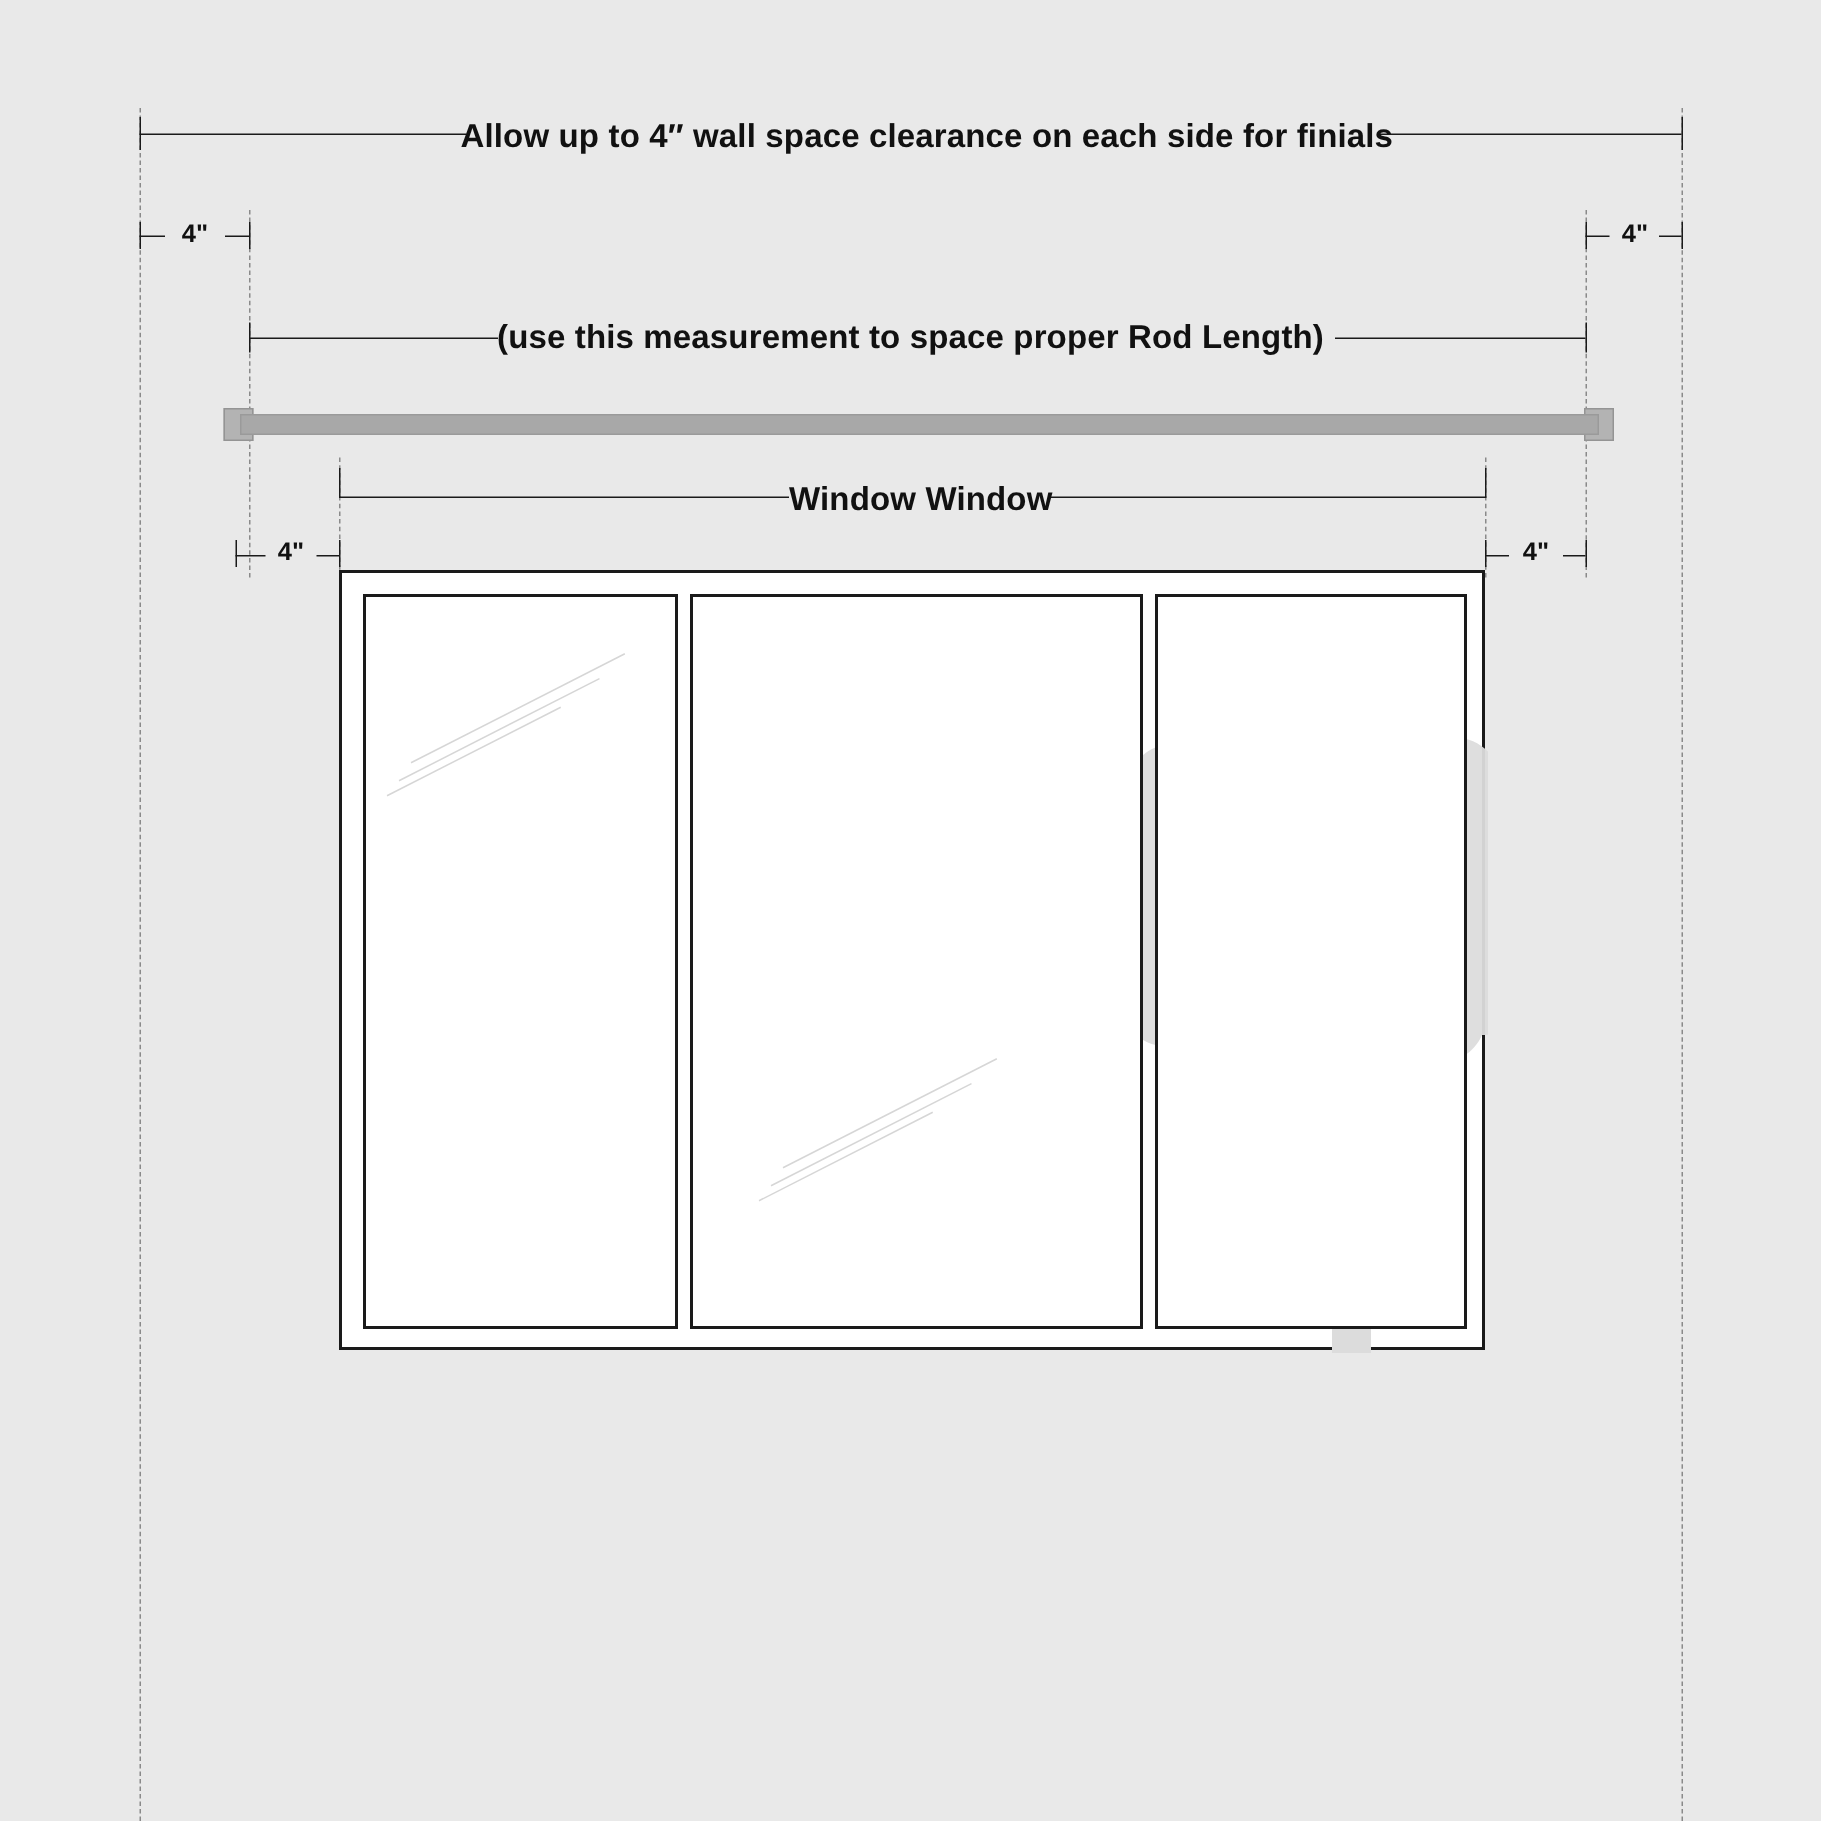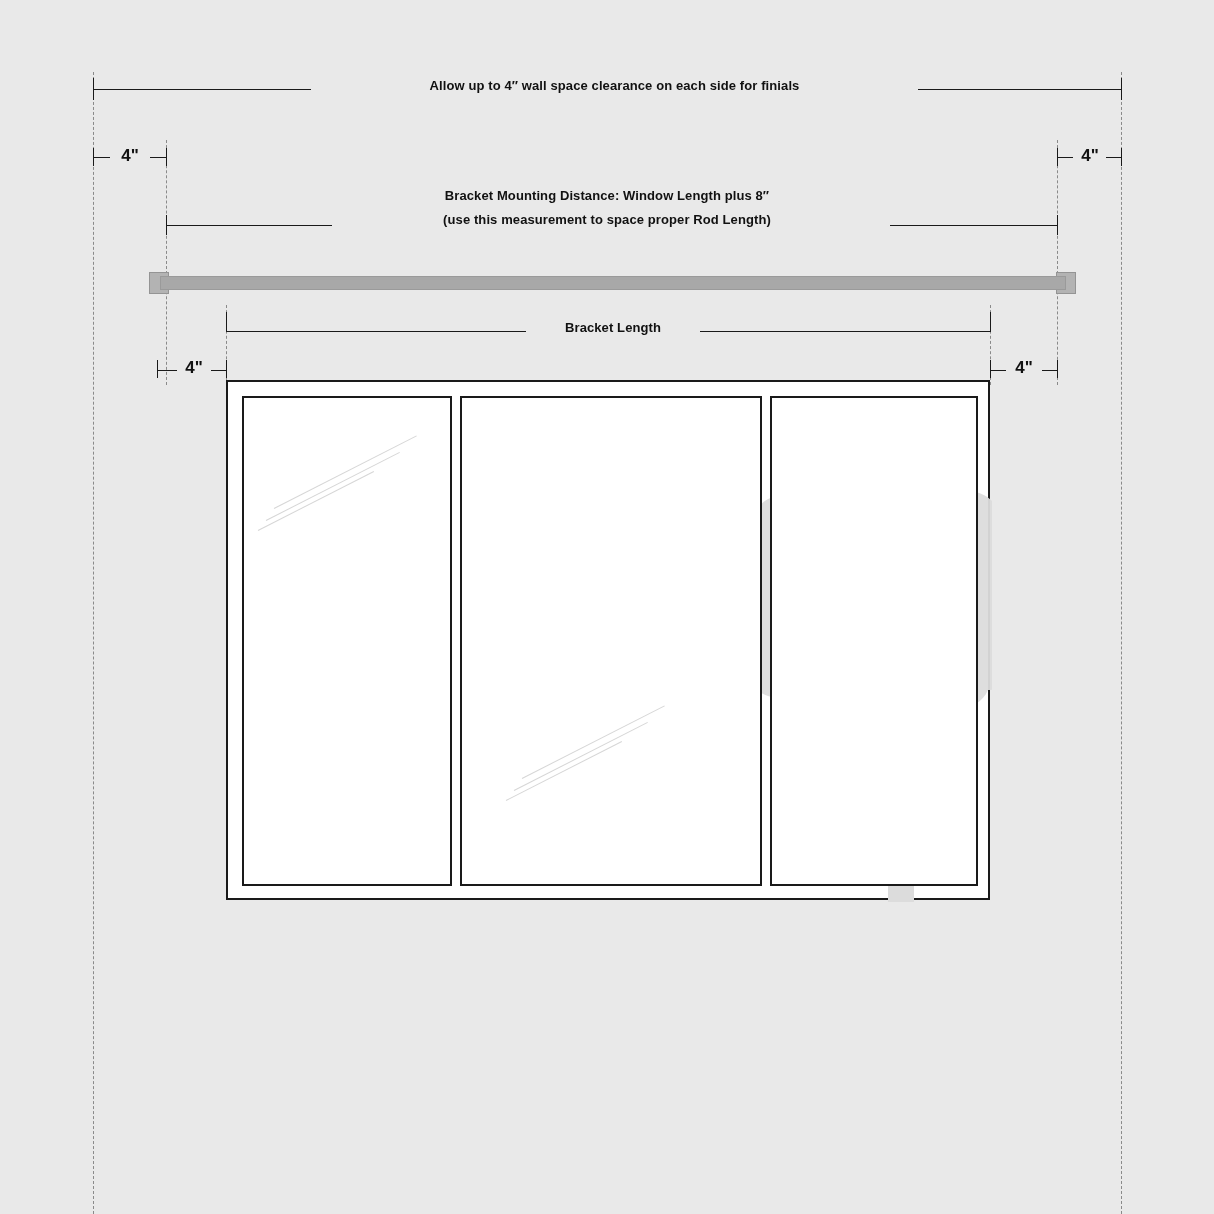--- a/index.html
+++ b/index.html
@@ -33,21 +33,21 @@
     width: 0;
     border-left: 1px solid #1a1a1a;
   }
   .label {
     position: absolute;
     color: #111111;
     font-weight: bold;
     white-space: nowrap;
   }
   .label.big {
-    font-size: 13px;
+    font-size: 22px;
     letter-spacing: .1px;
   }
   .label.mid {
     font-size: 17px;
   }
   .center {
     text-align: center;
   }
   
   #rod {
@@ -114,32 +114,31 @@
   <div class="tick" style="left:1057px; top:148px; height:18px;"></div>
   <div class="tick" style="left:1121px; top:148px; height:18px;"></div>
   <div class="hline" style="left:1057px; top:157px; width:16px;"></div>
   <div class="hline" style="left:1106px; top:157px; width:15px;"></div>
   <div class="label mid center" style="left:1071px; top:146px; width:38px;">4"</div>
 
   <div class="tick" style="left:166px; top:215px; height:20px;"></div>
   <div class="tick" style="left:1057px; top:215px; height:20px;"></div>
   <div class="hline" style="left:166px; top:225px; width:166px;"></div>
   <div class="hline" style="left:890px; top:225px; width:167px;"></div>
-  <div class="label big center" style="left:327px; top:188px; width:560px;">Bracket Mounting Distance: Window Length plus 8″</div>
   <div class="label big center" style="left:327px; top:212px; width:560px;">(use this measurement to space proper Rod Length)</div>
 
   <div class="rod-cap" style="left:149px; top:272px; width:18px; height:20px;"></div>
   <div class="rod-cap" style="left:1056px; top:272px; width:18px; height:20px;"></div>
   <div id="rod" style="left:160px; top:276px; width:904px; height:12px;"></div>
 
   <div class="tick" style="left:226px; top:312px; height:20px;"></div>
   <div class="tick" style="left:990px; top:312px; height:20px;"></div>
   <div class="hline" style="left:226px; top:331px; width:300px;"></div>
   <div class="hline" style="left:700px; top:331px; width:290px;"></div>
-  <div class="label big center" style="left:526px; top:320px; width:174px;">Bracket Length</div>
+  <div class="label big center" style="left:526px; top:320px; width:174px;">Window Window</div>
 
   <div class="tick" style="left:157px; top:360px; height:18px;"></div>
   <div class="tick" style="left:226px; top:360px; height:18px;"></div>
   <div class="hline" style="left:157px; top:370px; width:20px;"></div>
   <div class="hline" style="left:211px; top:370px; width:15px;"></div>
   <div class="label mid center" style="left:176px; top:358px; width:36px;">4"</div>
 
   <div class="tick" style="left:990px; top:360px; height:18px;"></div>
   <div class="tick" style="left:1057px; top:360px; height:18px;"></div>
   <div class="hline" style="left:990px; top:370px; width:16px;"></div>

